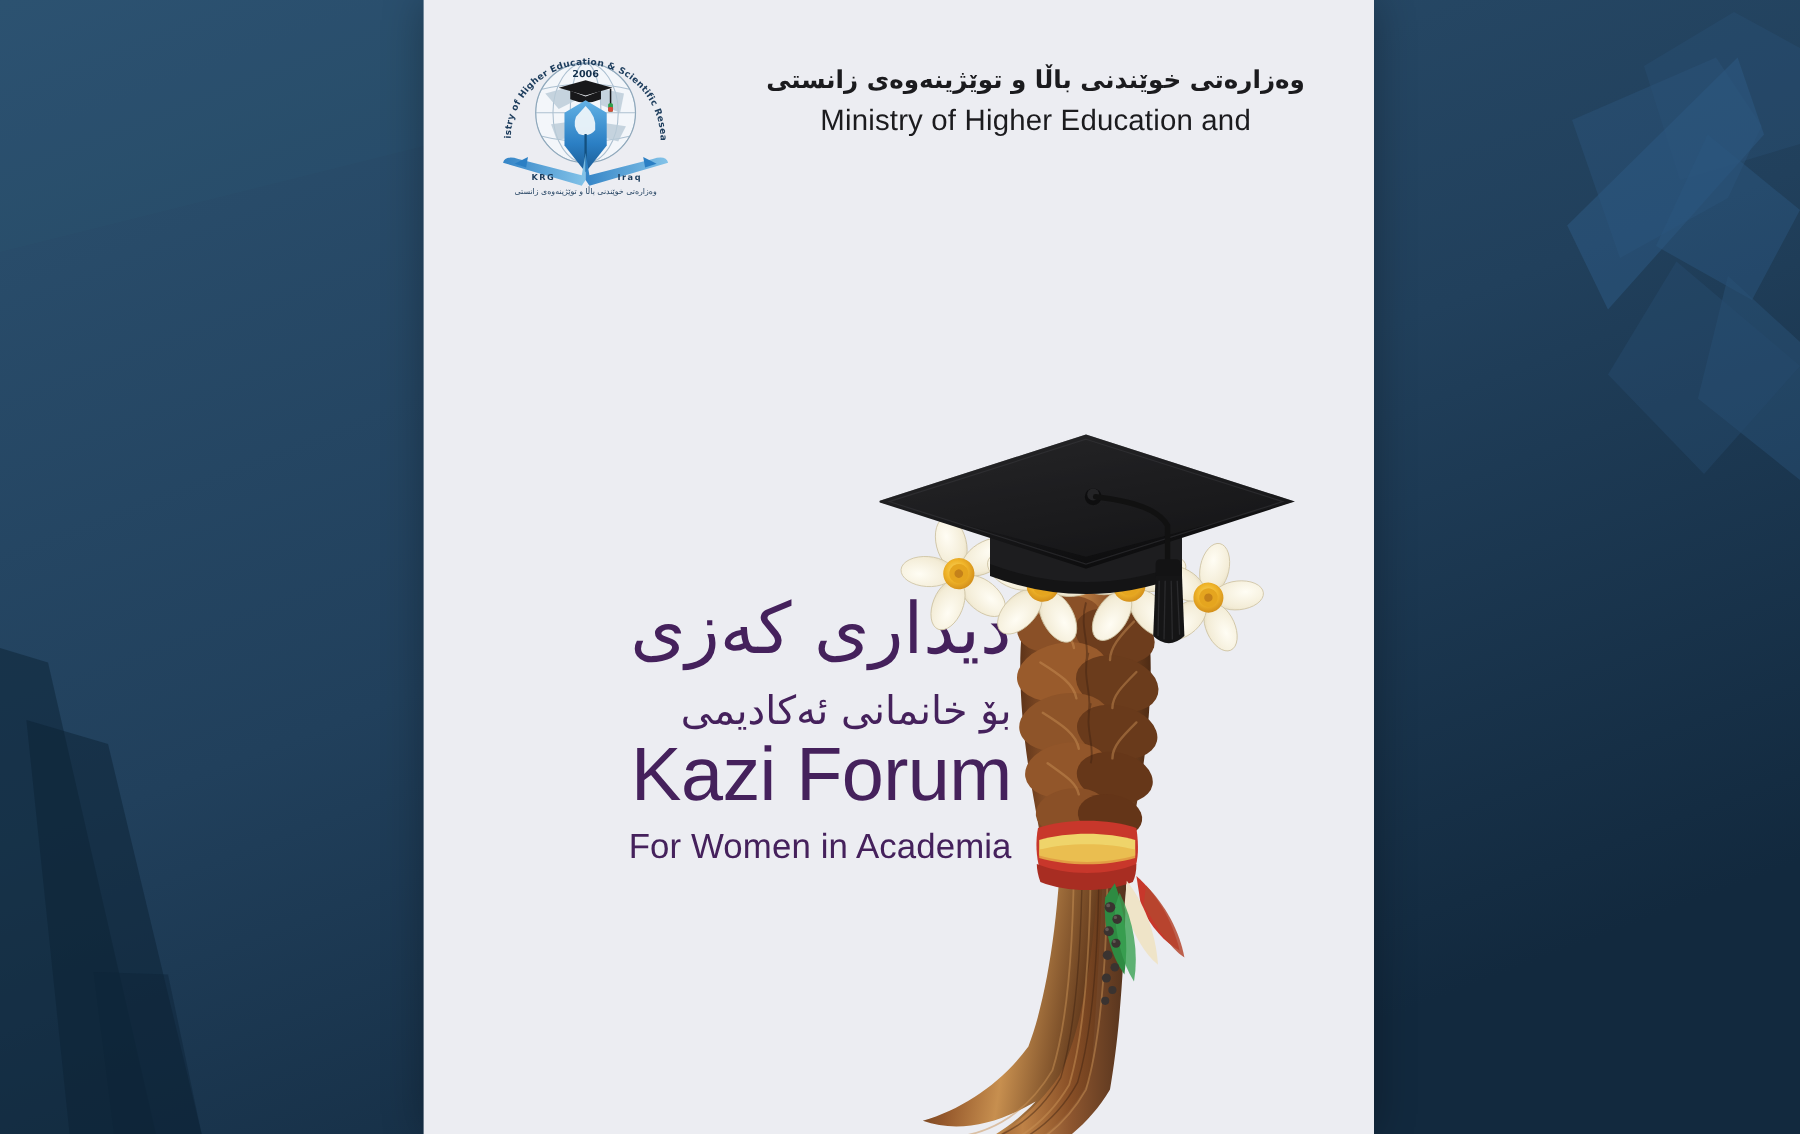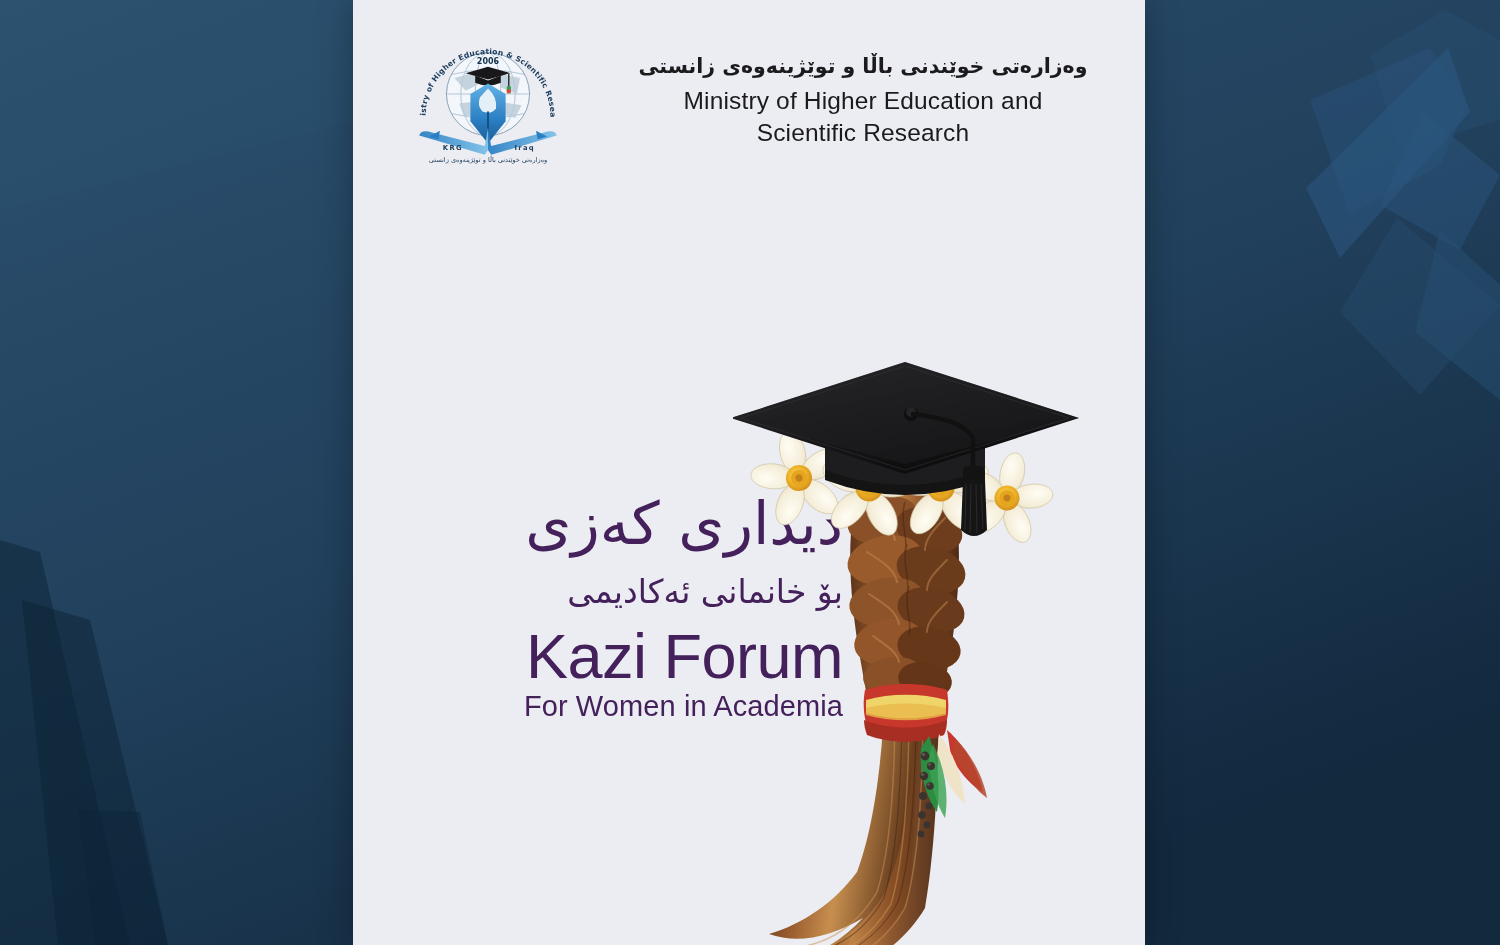--- a/index.html
+++ b/index.html
@@ -67,27 +67,27 @@
     color:#45215c;
   }
   .title-ku-sub{
     font-size:33px;line-height:1.35;font-weight:400;
     direction:rtl;margin-top:14px;
     font-family:"DejaVu Sans","Liberation Sans",sans-serif;
     color:#45215c;
   }
   .title-en-main{
     font-size:63px;line-height:1.02;font-weight:400;
-    margin-top:10px;letter-spacing:-.5px;
+    margin-top:0;letter-spacing:-.5px;
     font-family:"Liberation Sans",sans-serif;
     color:#45215c;
   }
   .title-en-sub{
     font-size:29px;line-height:1.2;font-weight:400;
-    margin-top:0;letter-spacing:.1px;
+    margin-top:10px;letter-spacing:.1px;
     font-family:"Liberation Sans",sans-serif;
     color:#45215c;
   }
 
   
   #graduate-artwork{
     position:absolute;left:380px;top:352px;width:420px;height:593px;
   }
   #graduate-artwork svg{display:block;width:420px;height:593px;}
 </style>
@@ -198,21 +198,20 @@
 
         <text x="56" y="140" font-size="8.5" font-weight="bold" fill="#1c3c5c" text-anchor="middle" font-family="DejaVu Sans, sans-serif" letter-spacing="1.6">KRG</text>
         <text x="146" y="140" font-size="8.5" font-weight="bold" fill="#1c3c5c" text-anchor="middle" font-family="DejaVu Sans, sans-serif" letter-spacing="1.6">Iraq</text>
         <text x="100" y="155" font-size="8.2" fill="#1c3c5c" text-anchor="middle" direction="rtl" font-family="DejaVu Sans, sans-serif">وەزارەتی خوێندنی باڵا و توێژینەوەی زانستی</text>
       </svg>
     </div>
 
     <div id="ministry-name">
       <div class="ministry-ku">وەزارەتی خوێندنی باڵا و توێژینەوەی زانستی</div>
       <div class="ministry-en">Ministry of Higher Education and</div>
-      <div class="ministry-en" style="margin-top:0">Scientific Research</div>
     </div>
   </div>
 
   <div id="title-block">
     <div class="title-ku-main">دیداری کەزی</div>
     <div class="title-ku-sub">بۆ خانمانی ئەکادیمی</div>
     <div class="title-en-main">Kazi Forum</div>
     <div class="title-en-sub">For Women in Academia</div>
   </div>
 

